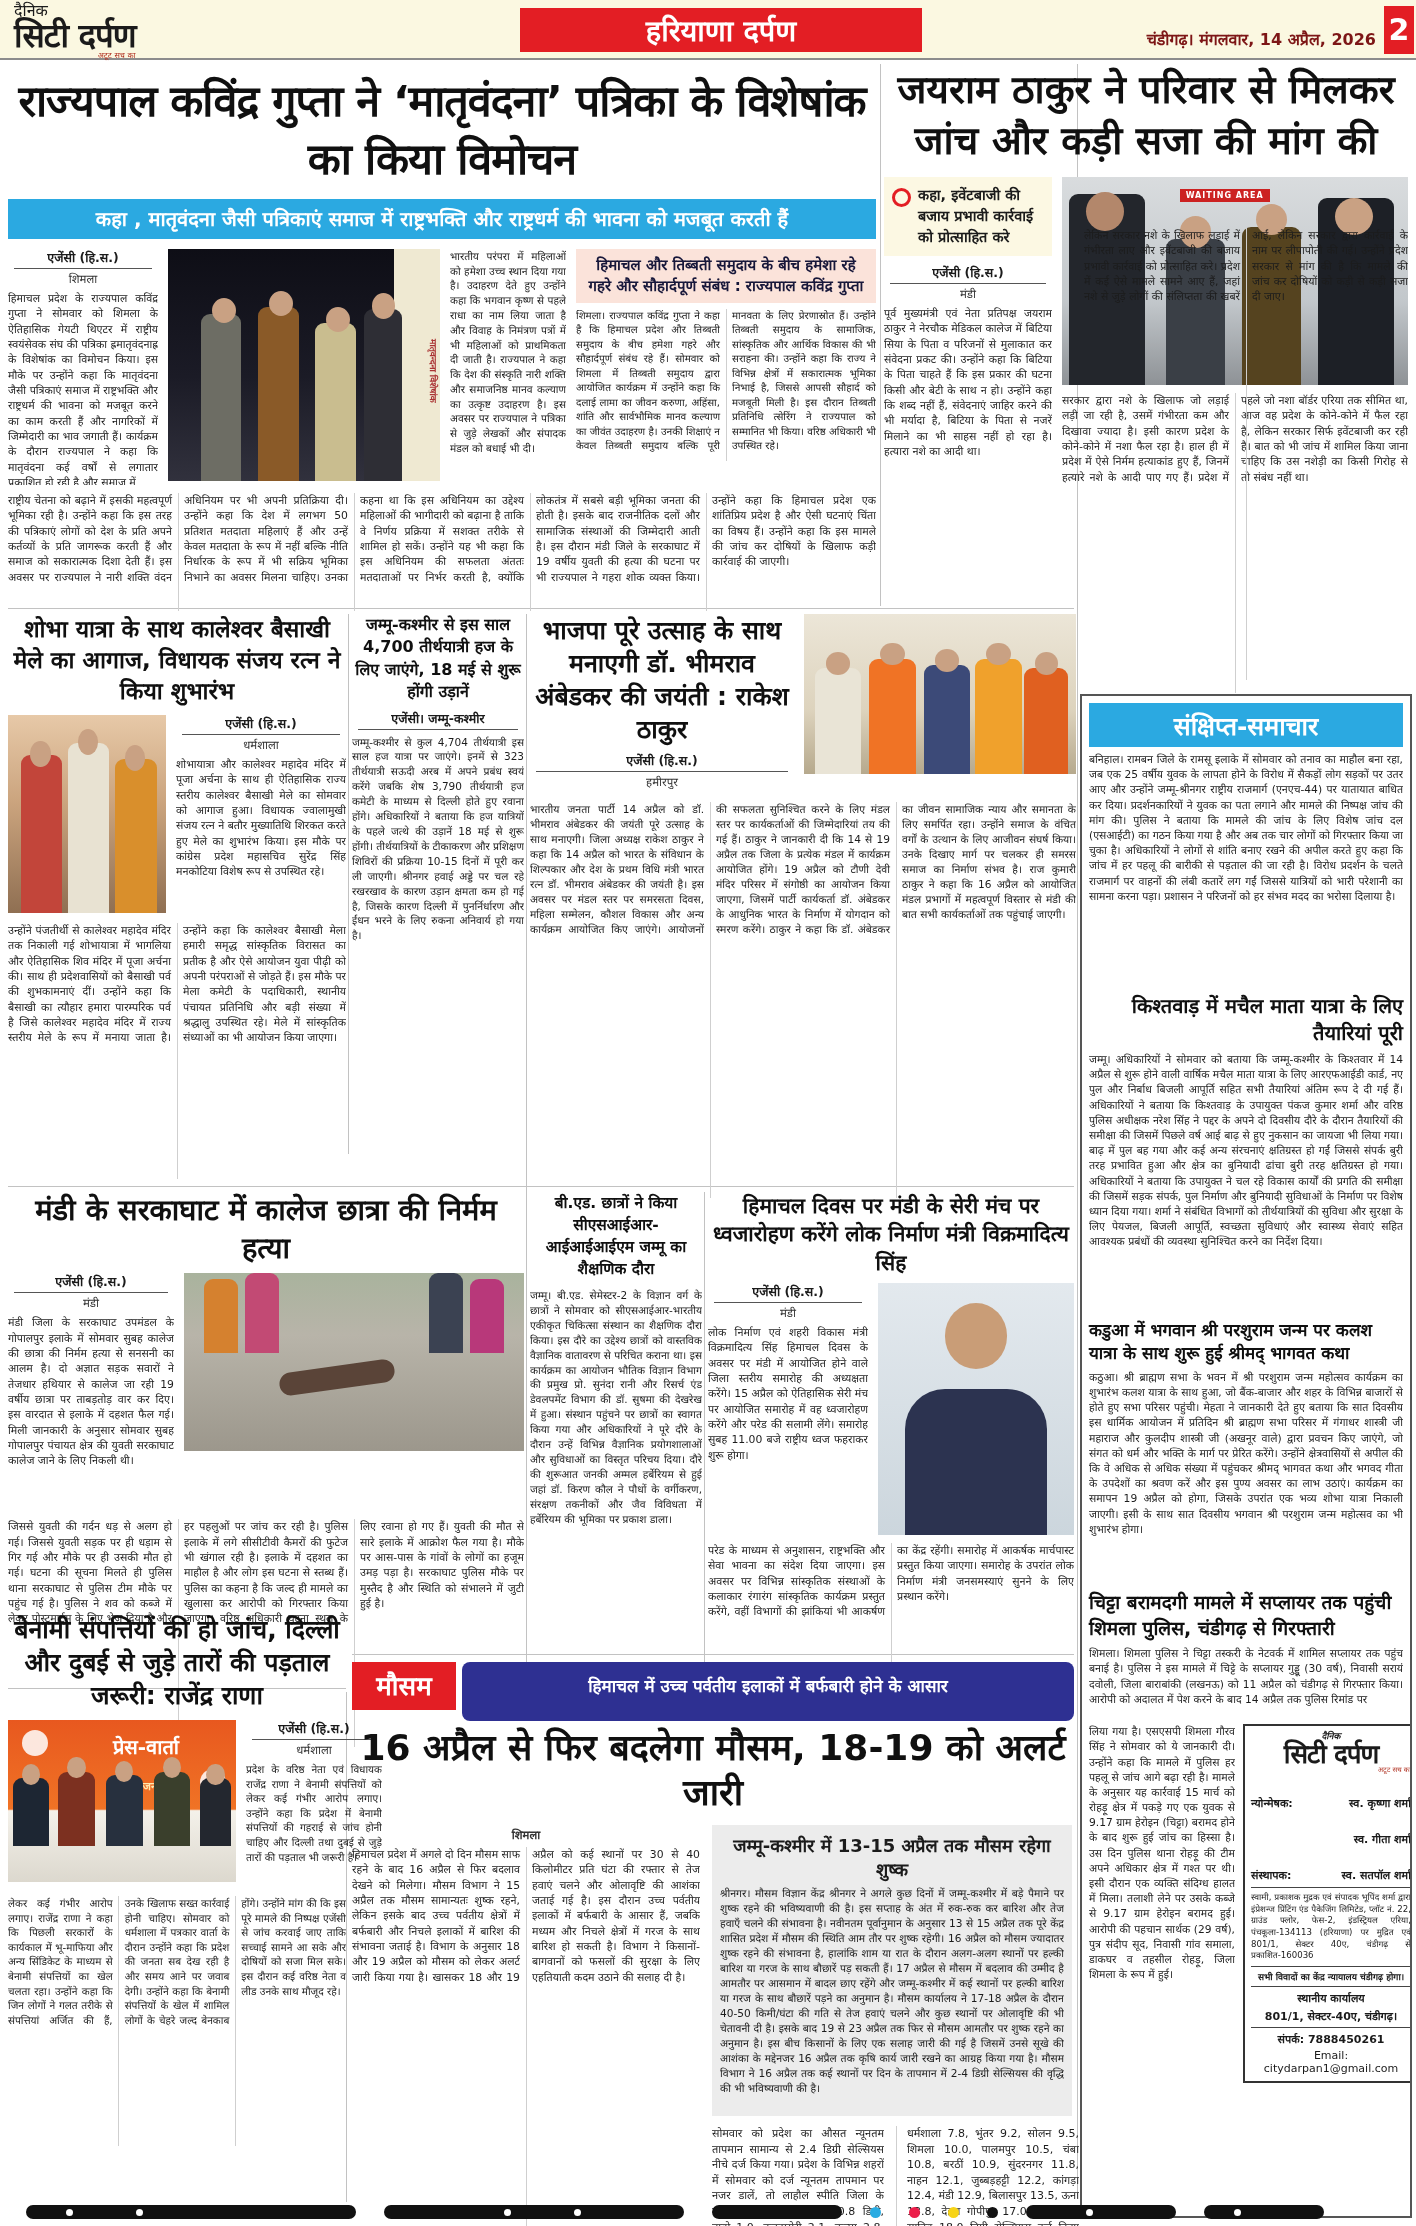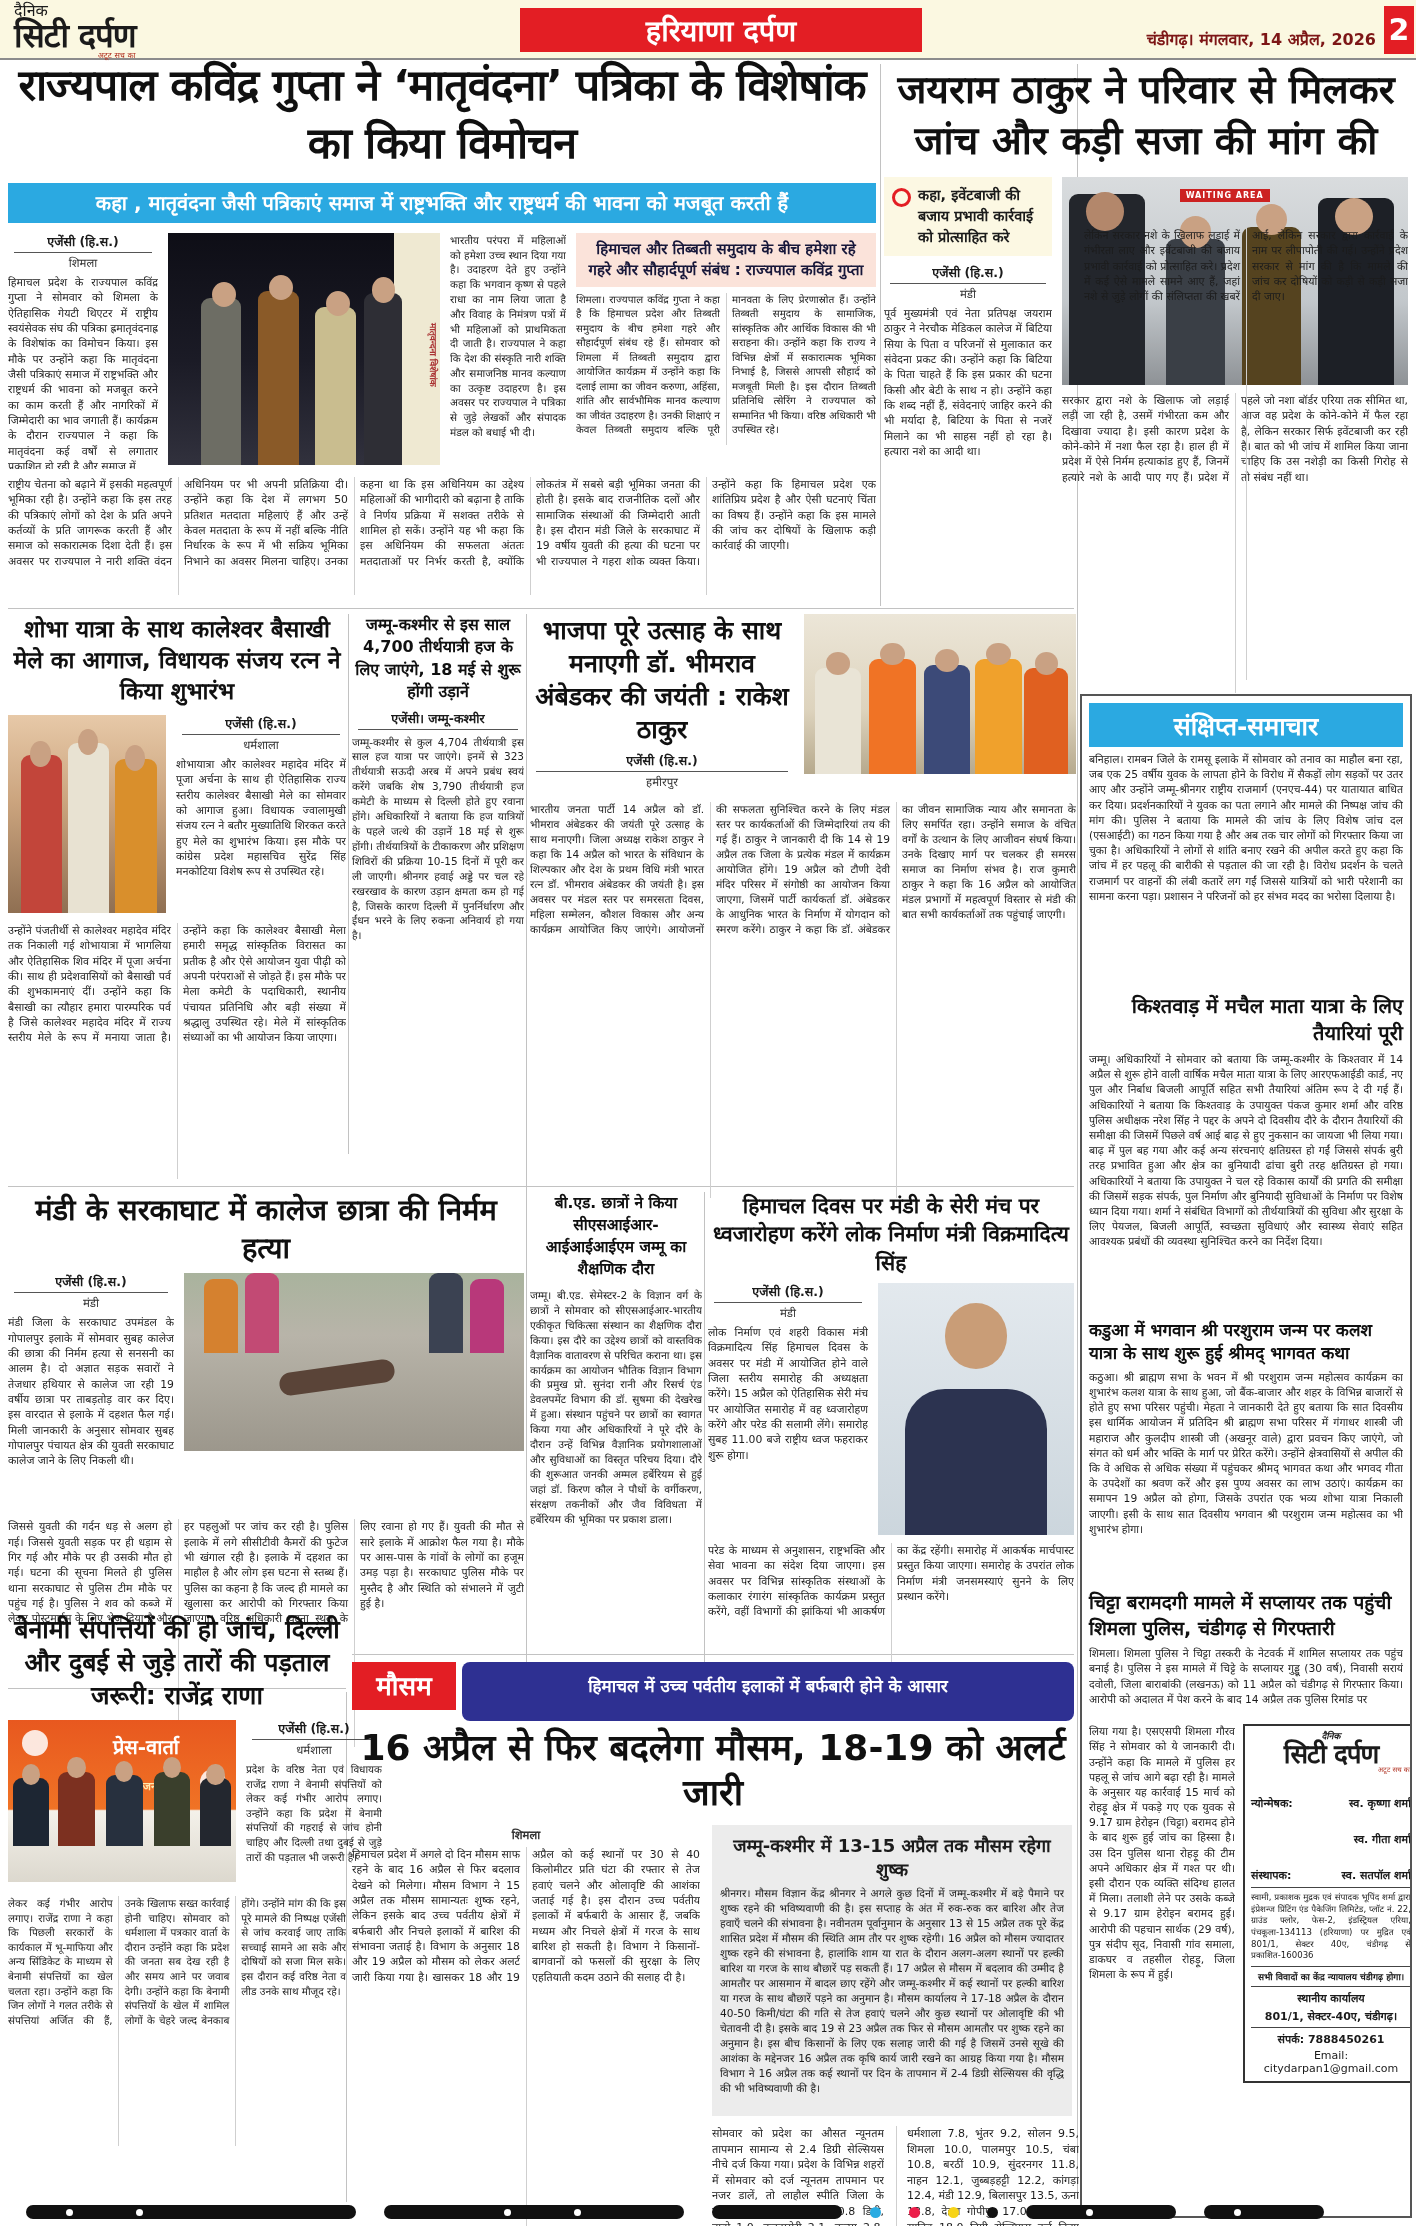--- a/index.html
+++ b/index.html
@@ -94,21 +94,21 @@
   <div class="abs vsep" style="left:880px;top:64px;height:542px;"></div>
   <div class="abs hsep" style="left:8px;top:608px;width:1066px;"></div>
   <div class="abs hsep" style="left:8px;top:1186px;width:1066px;"></div>
   <div class="abs hsep" style="left:352px;top:1654px;width:722px;"></div>
   <div class="abs hsep" style="left:8px;top:1688px;width:338px;"></div>
   <div class="abs vsep" style="left:348px;top:614px;height:540px;"></div>
   <div class="abs vsep" style="left:526px;top:614px;height:1074px;"></div>
   <div class="abs vsep" style="left:704px;top:1192px;height:496px;"></div>
   <div class="abs vsep" style="left:346px;top:1692px;height:510px;"></div>
 
-  <div class="abs" style="left:8px;top:56px;width:868px;">
+  <div class="abs" style="left:8px;top:72px;width:868px;">
     <div class="hl" style="font-size:43px;line-height:1.36;text-align:center;letter-spacing:-1px;">राज्यपाल कविंद्र गुप्ता ने ‘मातृवंदना’ पत्रिका के विशेषांक का किया विमोचन</div>
     <div class="bluebar" style="margin-top:10px;height:40px;font-size:20px;line-height:40px;">कहा , मातृवंदना जैसी पत्रिकाएं समाज में राष्ट्रभक्ति और राष्ट्रधर्म की भावना को मजबूत  करती हैं</div>
     <div class="row" style="margin-top:10px;">
       <div style="width:150px;flex:none;">
         <div class="byl">एजेंसी (हि.स.)</div>
         <div class="dtl">शिमला</div>
         <div class="bt" style="height:194px;">हिमाचल प्रदेश के राज्यपाल कविंद्र गुप्ता ने सोमवार को शिमला के ऐतिहासिक गेयटी थिएटर में राष्ट्रीय स्वयंसेवक संघ की पत्रिका ह्रमातृवंदनाह्र के विशेषांक का विमोचन किया। इस मौके पर उन्होंने कहा कि मातृवंदना जैसी पत्रिकाएं समाज में राष्ट्रभक्ति और राष्ट्रधर्म की भावना को मजबूत करने का काम करती हैं और नागरिकों में जिम्मेदारी का भाव जगाती हैं। कार्यक्रम के दौरान राज्यपाल ने कहा कि मातृवंदना कई वर्षों से लगातार प्रकाशित हो रही है और समाज में</div>
       </div>
       <div class="photo ph-stage" style="width:272px;height:232px;">
         <div class="stage-banner">मातृवन्दना विशेषांक</div>

